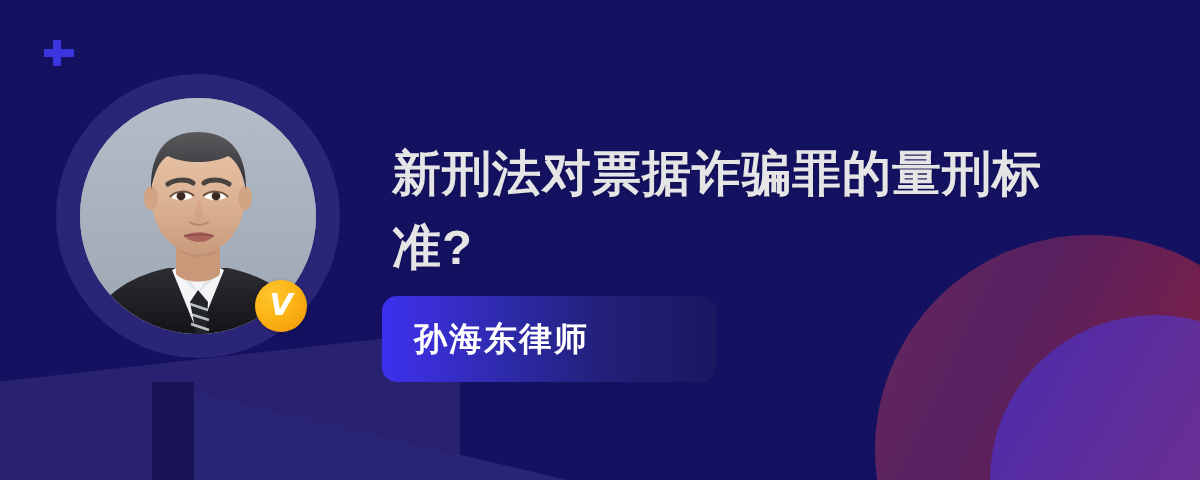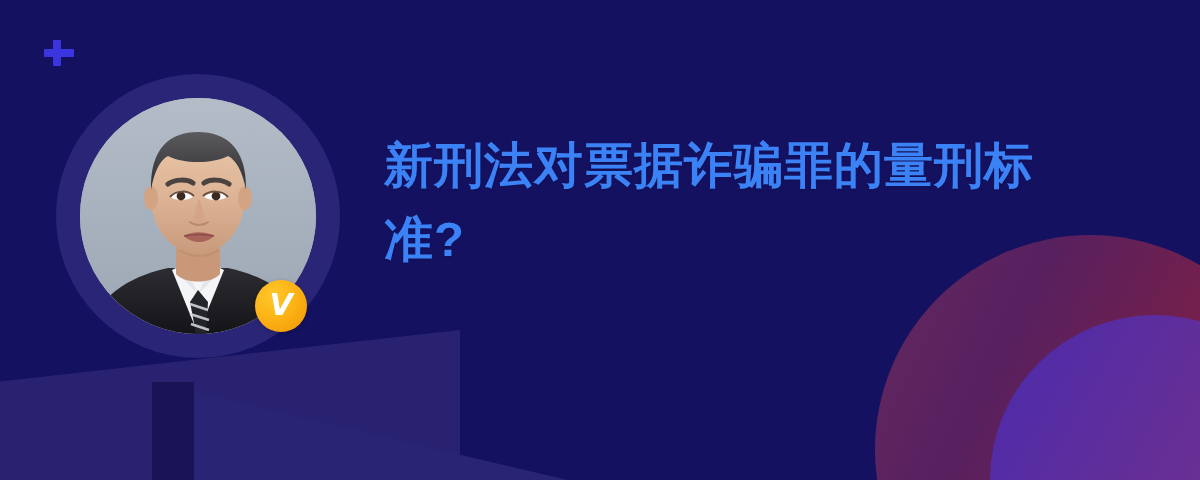--- a/index.html
+++ b/index.html
@@ -138,26 +138,26 @@
   }
 
   
   .content {
     position: absolute;
     left: 384px;
     top: 128px;
     width: 700px;
   }
   .title {
-    color: #3b82f6;
+    color: #e5e5e5;
     font-size: 49px;
     font-weight: bold;
     line-height: 74px;
     letter-spacing: 1px;
-    margin: 0;
+    margin: 8px;
     width: 660px;
     text-shadow: 0 1px 2px rgba(0,0,0,.18);
   }
 
   .name-button {
     position: absolute;
     left: 382px;
     top: 296px;
     width: 334px;
     height: 86px;
@@ -258,14 +258,15 @@
     </div>
     <div class="badge-v">
       <span>V</span>
     </div>
   </div>
 
   <div class="content">
     <h1 class="title">新刑法对票据诈骗罪的量刑标准?</h1>
   </div>
 
+  <button class="name-button">孙海东律师</button>
 
 </div>
 
 </body></html>

